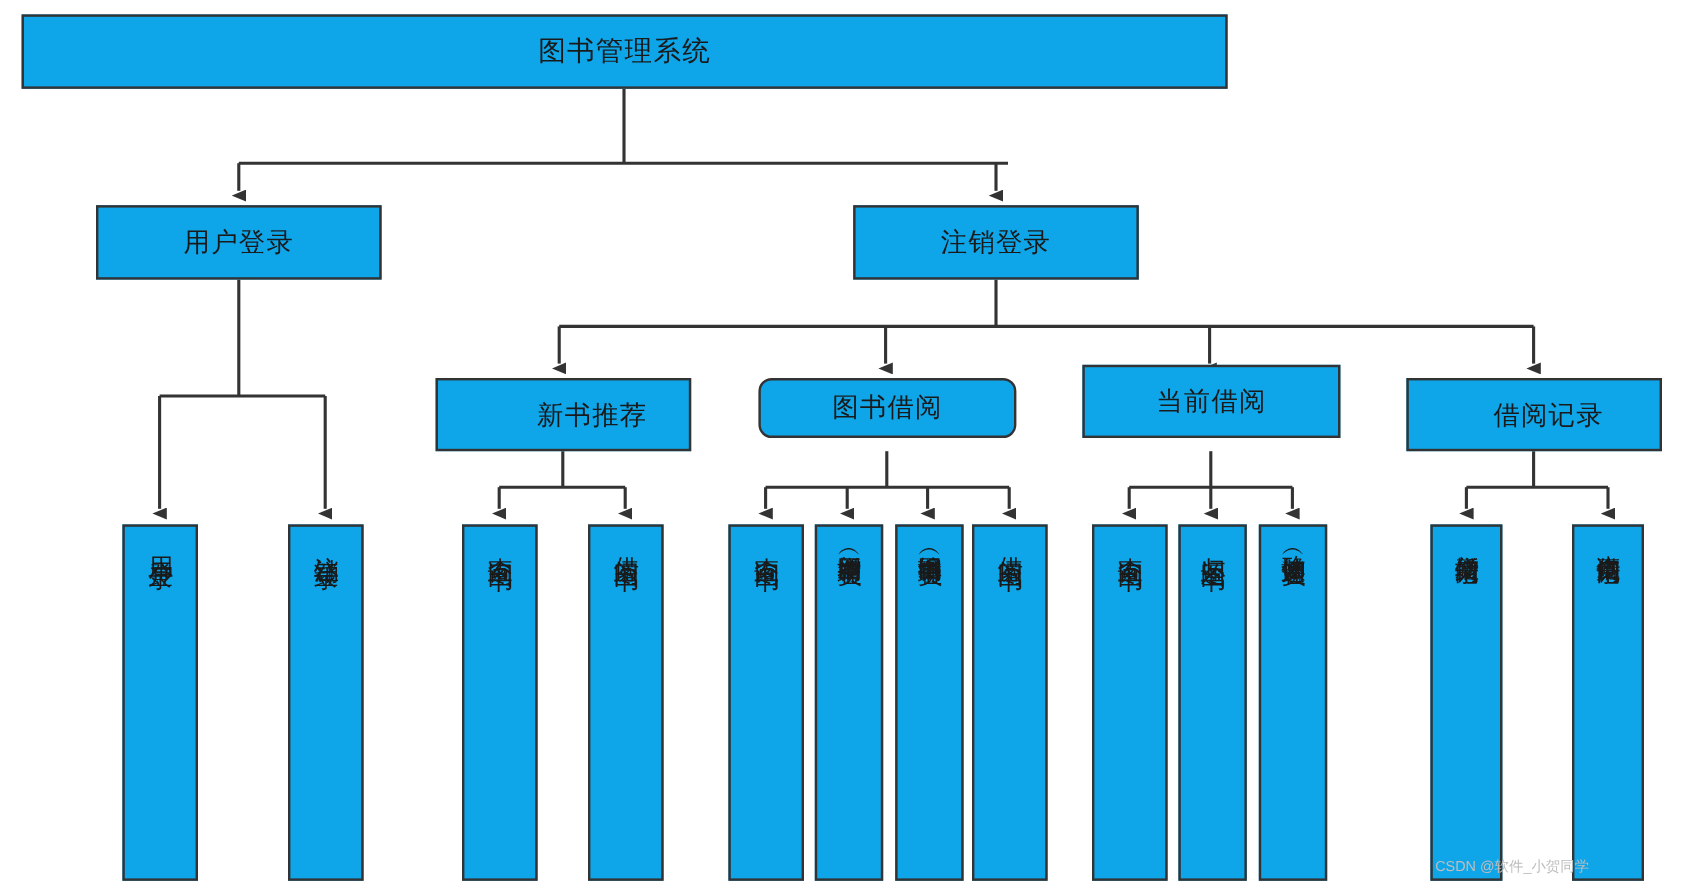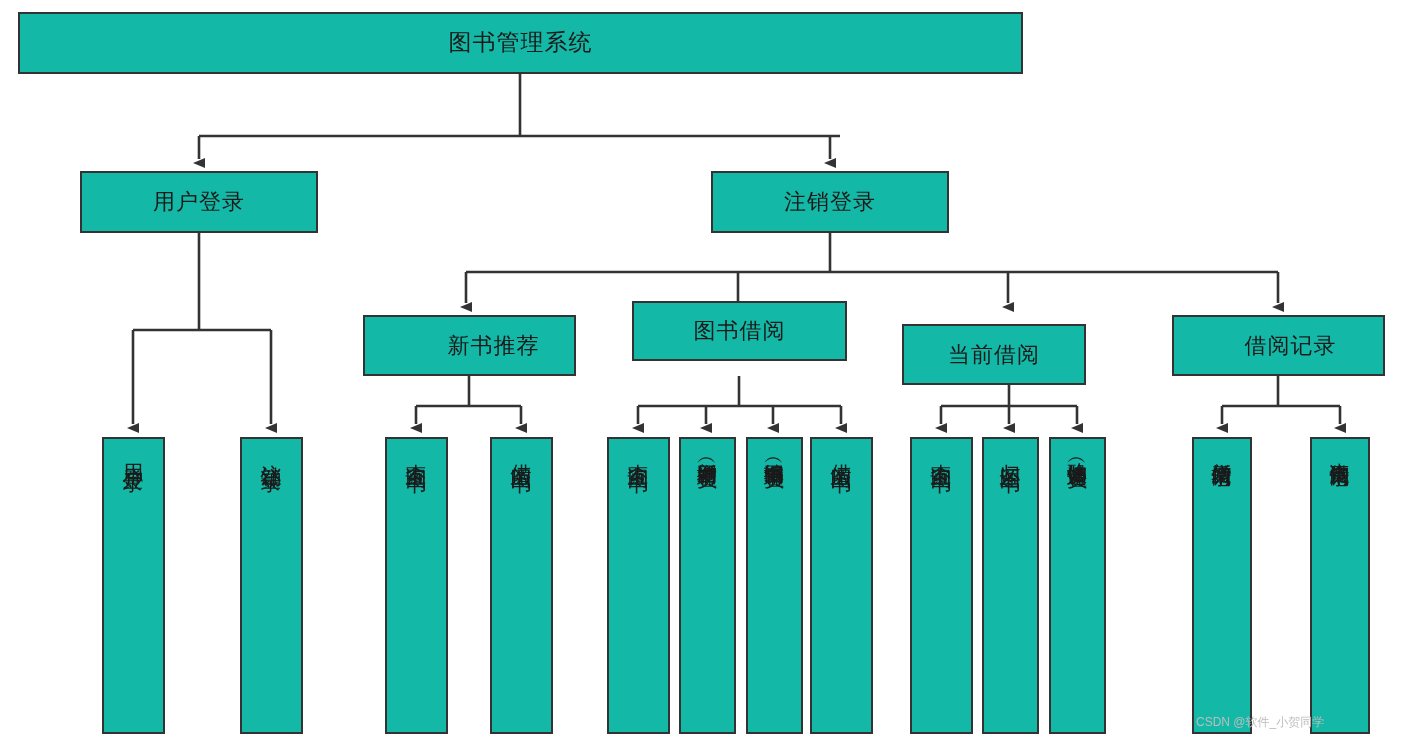--- a/index.html
+++ b/index.html
@@ -22,21 +22,21 @@
     position: absolute;
     left: 0;
     top: 0;
     width: 1405px;
     height: 747px;
     pointer-events: none;
   }
   .node {
     position: absolute;
     box-sizing: border-box;
-    background: #14b8a6;
+    background: #0ea5e9;
     border: 2px solid #333333;
     display: flex;
     align-items: center;
     justify-content: center;
     color: #1a1a1a;
     z-index: 2;
   }
   .node .lbl {
     display: block;
     line-height: 1.18;
@@ -139,24 +139,24 @@
   <div class="node h" style="left:80px; top:171px; width:238px; height:62px;">
     <span class="lbl">用户登录</span>
   </div>
   <div class="node h" style="left:711px; top:171px; width:238px; height:62px;">
     <span class="lbl">注销登录</span>
   </div>
 
   <div class="node h" style="left:363px; top:315px; width:213px; height:61px;padding-left:48px;">
     <span class="lbl">新书推荐</span>
   </div>
-  <div class="node h" style="left:632px; top:301px; width:215px; height:60px;">
+  <div class="node h" style="left:632px; top:315px; width:215px; height:50px;border-radius:11px;">
     <span class="lbl">图书借阅</span>
   </div>
-  <div class="node h" style="left:902px; top:324px; width:184px; height:61px;">
+  <div class="node h" style="left:902px; top:304px; width:215px; height:61px;">
     <span class="lbl">当前借阅</span>
   </div>
   <div class="node h" style="left:1172px; top:315px; width:213px; height:61px;padding-left:24px;">
     <span class="lbl">借阅记录</span>
   </div>
 
   <div class="node v" style="left:102px; top:437px; width:63px; height:297px;">
     <span class="lbl">用户登录</span>
   </div>
   <div class="node v" style="left:240px; top:437px; width:63px; height:297px;">

